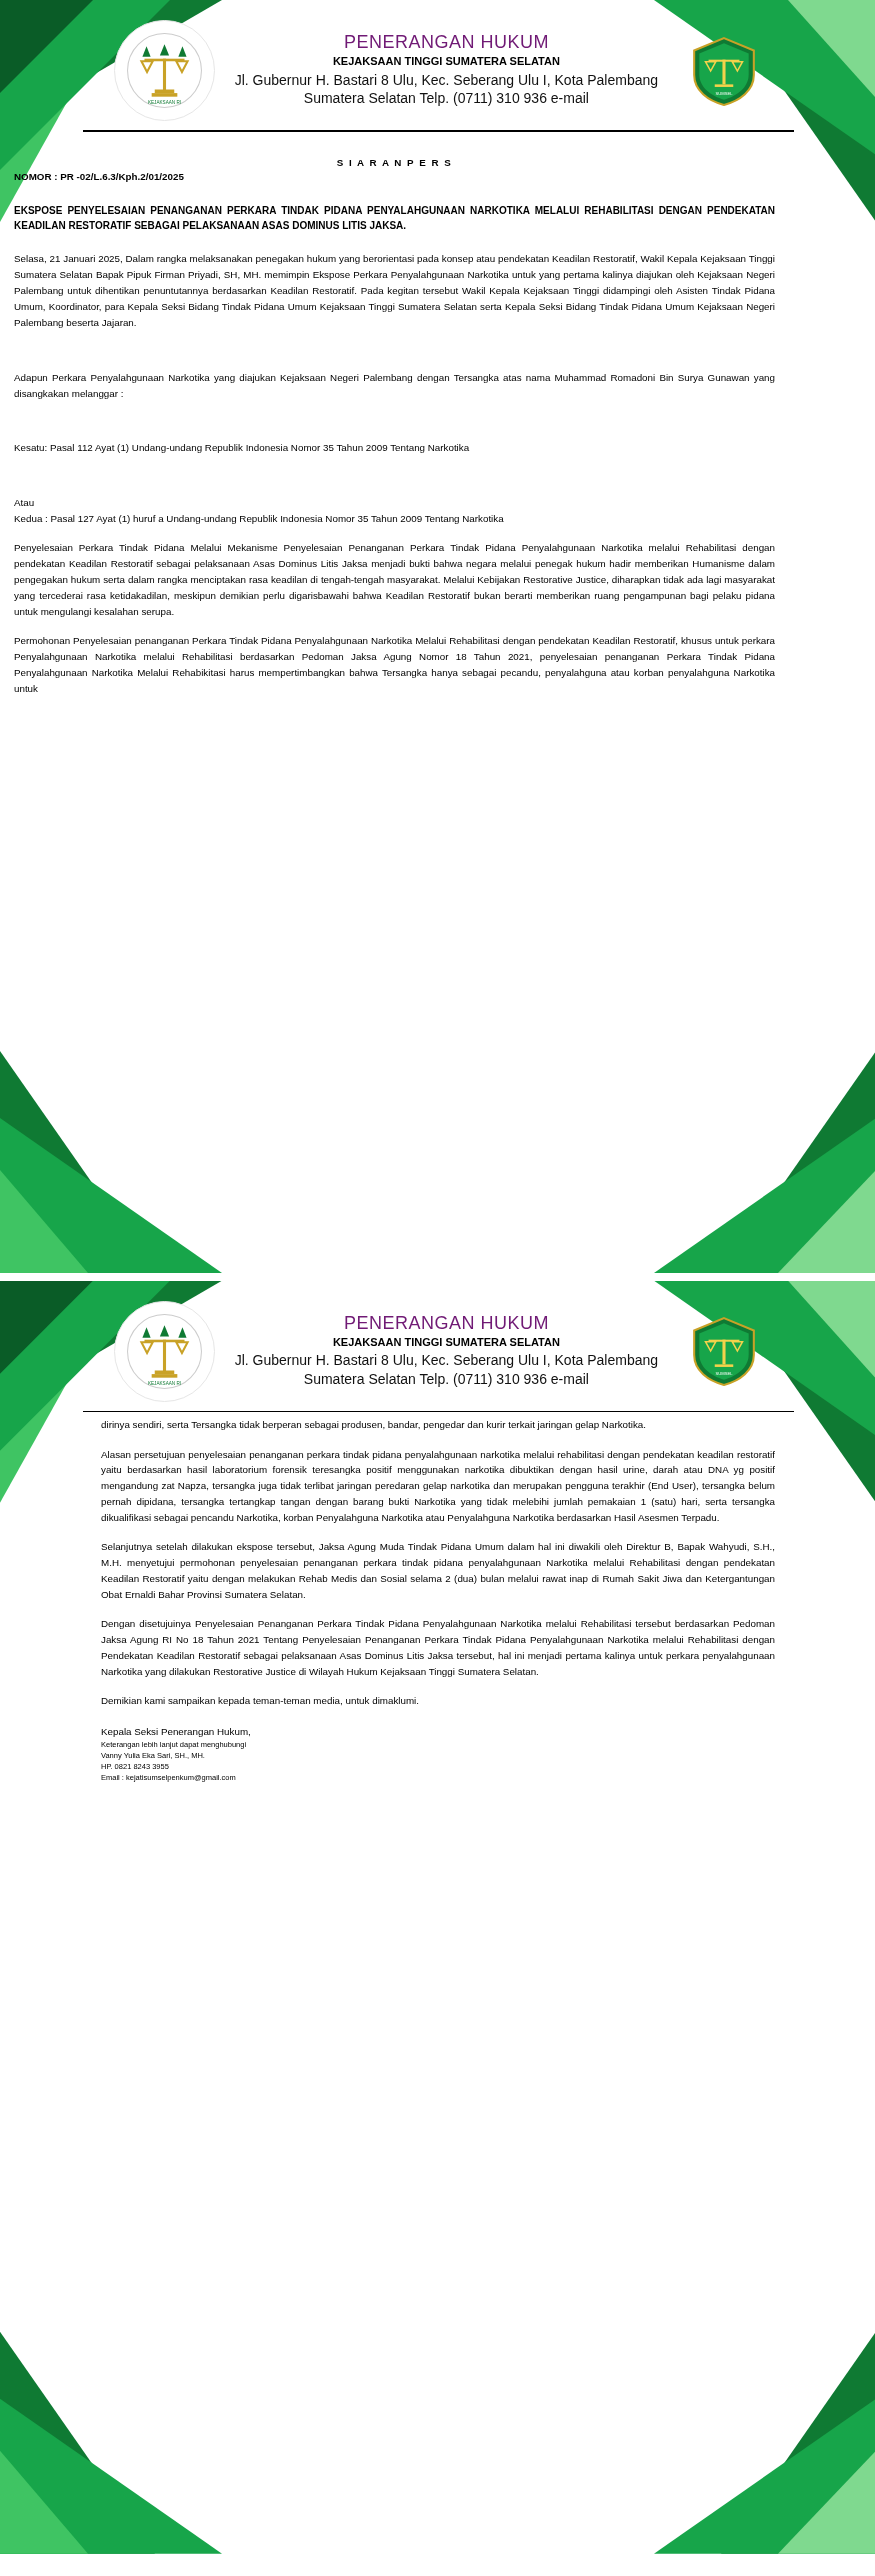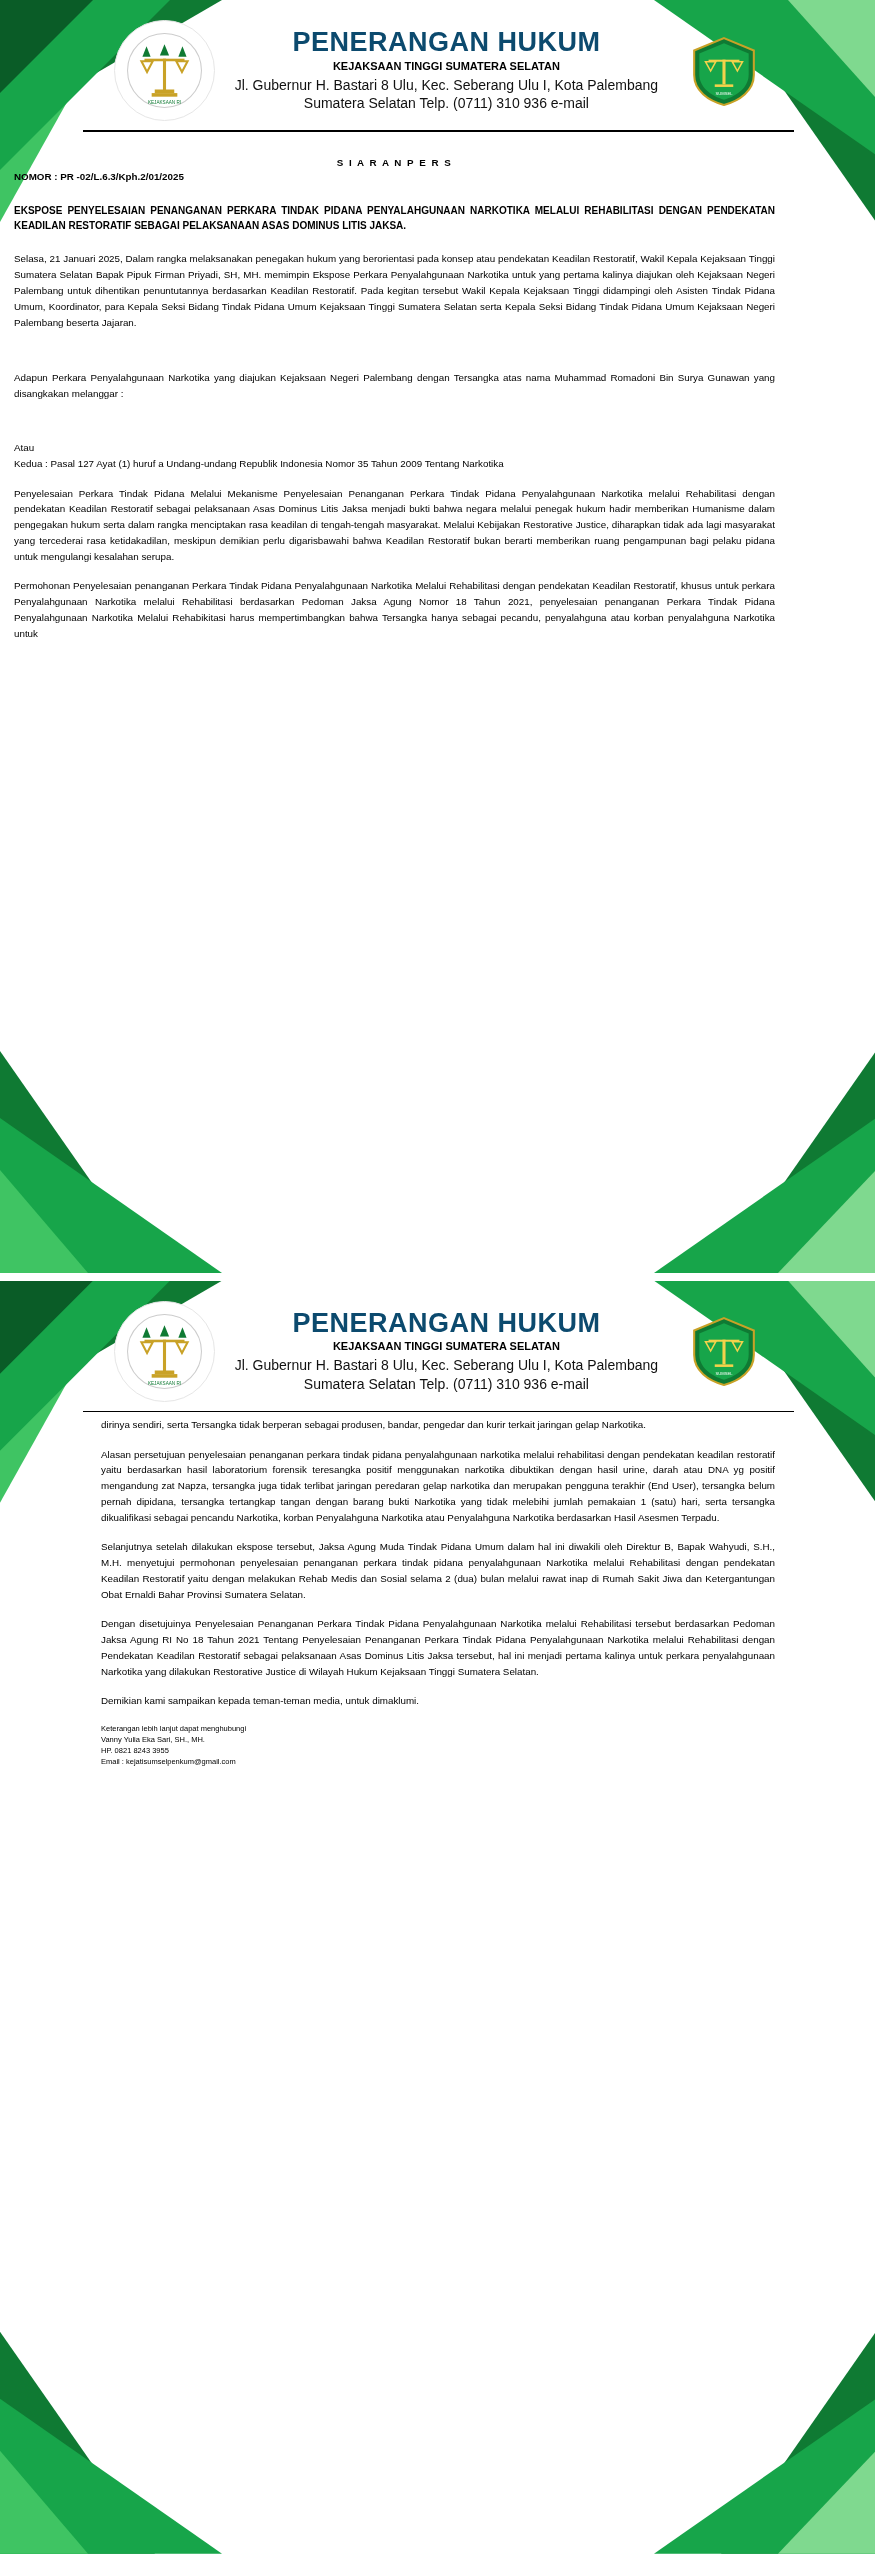--- a/index.html
+++ b/index.html
@@ -116,24 +116,24 @@
     flex: 0 0 auto;
     margin-left: 17.5px;
     display: flex; align-items: center; justify-content: center;
   }
   .header-text {
     text-align: center;
     flex: 0 0 auto;
     width: 443px;
   }
   .org-title {
-    font-size: 27px;
-    font-weight: bold;
+    font-size: 18px;
+    font-weight: normal;
     letter-spacing: 0.5px;
-    color: #0c4a6e;
+    color: #701a75;
     line-height: 1.1;
     margin-bottom: 2.1px;
   }
   .org-sub {
     font-size: 11px;
     font-weight: bold;
     color: #000;
     line-height: 1.15;
     margin-bottom: 3.1px;
     text-align: center;
@@ -271,20 +271,21 @@
     <div class="header-rule"></div>
 
     <div class="body">
       <div class="press-label">S I A R A N   P E R S</div>
       <div class="press-no">NOMOR : PR -02/L.6.3/Kph.2/01/2025</div>
 
       <div class="doc-title">EKSPOSE PENYELESAIAN PENANGANAN PERKARA TINDAK PIDANA PENYALAHGUNAAN NARKOTIKA MELALUI REHABILITASI DENGAN PENDEKATAN KEADILAN RESTORATIF SEBAGAI PELAKSANAAN ASAS DOMINUS LITIS JAKSA.</div>
 
       <p class="para">Selasa, 21 Januari 2025, Dalam rangka melaksanakan penegakan hukum yang berorientasi pada konsep atau pendekatan Keadilan Restoratif, Wakil Kepala Kejaksaan Tinggi Sumatera Selatan Bapak Pipuk Firman Priyadi, SH, MH. memimpin Ekspose Perkara Penyalahgunaan Narkotika untuk yang pertama kalinya diajukan oleh Kejaksaan Negeri Palembang untuk dihentikan penuntutannya berdasarkan Keadilan Restoratif. Pada kegitan tersebut Wakil Kepala Kejaksaan Tinggi didampingi oleh Asisten Tindak Pidana Umum, Koordinator, para Kepala Seksi Bidang Tindak Pidana Umum Kejaksaan Tinggi Sumatera Selatan serta Kepala Seksi Bidang Tindak Pidana Umum Kejaksaan Negeri Palembang beserta Jajaran.</p>
       <p class="para tight">Adapun Perkara Penyalahgunaan Narkotika yang diajukan Kejaksaan Negeri Palembang dengan Tersangka atas nama Muhammad Romadoni Bin Surya Gunawan yang disangkakan melanggar :</p>
+      <p class="para tight">Kesatu: Pasal 112 Ayat (1) Undang-undang Republik Indonesia Nomor 35 Tahun 2009 Tentang Narkotika</p>
       <p class="para tight">Atau</p>
       <p class="para">Kedua : Pasal 127 Ayat (1) huruf a Undang-undang Republik Indonesia Nomor 35 Tahun 2009 Tentang Narkotika</p>
       <p class="para">Penyelesaian Perkara Tindak Pidana Melalui Mekanisme Penyelesaian Penanganan Perkara Tindak Pidana Penyalahgunaan Narkotika melalui Rehabilitasi dengan pendekatan Keadilan Restoratif sebagai pelaksanaan Asas Dominus Litis Jaksa  menjadi bukti bahwa negara melalui penegak hukum hadir memberikan Humanisme dalam pengegakan hukum serta dalam rangka menciptakan rasa keadilan di tengah-tengah masyarakat. Melalui Kebijakan Restorative Justice, diharapkan tidak ada lagi masyarakat yang tercederai rasa ketidakadilan, meskipun demikian perlu digarisbawahi bahwa Keadilan Restoratif bukan berarti memberikan ruang pengampunan bagi pelaku pidana untuk mengulangi kesalahan serupa.</p>
       <p class="para">Permohonan Penyelesaian penanganan Perkara Tindak Pidana Penyalahgunaan Narkotika Melalui Rehabilitasi dengan pendekatan Keadilan Restoratif, khusus untuk perkara Penyalahgunaan Narkotika melalui Rehabilitasi berdasarkan Pedoman Jaksa Agung Nomor 18 Tahun 2021, penyelesaian penanganan Perkara Tindak Pidana Penyalahgunaan Narkotika Melalui Rehabikitasi harus mempertimbangkan bahwa Tersangka hanya sebagai pecandu, penyalahguna atau korban penyalahguna Narkotika untuk</p>
     </div>
   </div>
 
   <div class="sheet sheet-2">
     <div class="deco tl-green-3"></div>
     <div class="deco tl-green-2"></div>
@@ -341,20 +342,21 @@
     <div class="header-rule"></div>
 
     <div class="body">
       <p class="para">dirinya sendiri, serta Tersangka tidak berperan sebagai produsen, bandar, pengedar dan kurir terkait jaringan gelap Narkotika.</p>
       <p class="para">Alasan persetujuan penyelesaian penanganan perkara tindak pidana penyalahgunaan narkotika melalui rehabilitasi dengan pendekatan keadilan restoratif yaitu berdasarkan hasil laboratorium forensik teresangka positif menggunakan narkotika dibuktikan dengan hasil urine, darah atau DNA yg positif mengandung zat Napza, tersangka juga tidak terlibat jaringan peredaran gelap narkotika dan merupakan pengguna terakhir (End User), tersangka belum pernah dipidana, tersangka tertangkap tangan dengan barang bukti Narkotika yang tidak melebihi jumlah pemakaian 1 (satu) hari, serta tersangka dikualifikasi sebagai pencandu Narkotika, korban Penyalahguna Narkotika atau Penyalahguna Narkotika berdasarkan Hasil Asesmen Terpadu.</p>
       <p class="para">Selanjutnya setelah dilakukan ekspose tersebut, Jaksa Agung Muda Tindak Pidana Umum dalam hal ini diwakili oleh Direktur B, Bapak Wahyudi, S.H., M.H. menyetujui permohonan penyelesaian penanganan perkara tindak pidana penyalahgunaan Narkotika melalui Rehabilitasi dengan pendekatan Keadilan Restoratif yaitu dengan melakukan Rehab Medis dan Sosial selama 2 (dua) bulan melalui rawat inap di Rumah Sakit Jiwa dan Ketergantungan Obat Ernaldi Bahar Provinsi Sumatera Selatan.</p>
       <p class="para">Dengan disetujuinya Penyelesaian Penanganan Perkara Tindak Pidana Penyalahgunaan Narkotika melalui Rehabilitasi tersebut berdasarkan Pedoman Jaksa Agung RI No 18 Tahun 2021 Tentang Penyelesaian Penanganan Perkara Tindak Pidana Penyalahgunaan Narkotika melalui Rehabilitasi dengan Pendekatan Keadilan Restoratif sebagai pelaksanaan Asas Dominus Litis Jaksa tersebut, hal ini menjadi pertama kalinya untuk perkara penyalahgunaan Narkotika yang dilakukan Restorative Justice di Wilayah Hukum Kejaksaan Tinggi Sumatera Selatan.</p>
       <p class="para">Demikian kami sampaikan kepada teman-teman media, untuk dimaklumi.</p>
 
       <div class="sign-block">
+        <div>Kepala Seksi Penerangan Hukum,</div>
         <div class="contact">Keterangan lebih lanjut dapat menghubungi</div>
         <div class="contact">Vanny Yulia Eka Sari, SH., MH.</div>
         <div class="contact">HP. 0821 8243 3955</div>
         <div class="contact">Email : kejatisumselpenkum@gmail.com</div>
       </div>
     </div>
   </div>
 
 </div>
 

